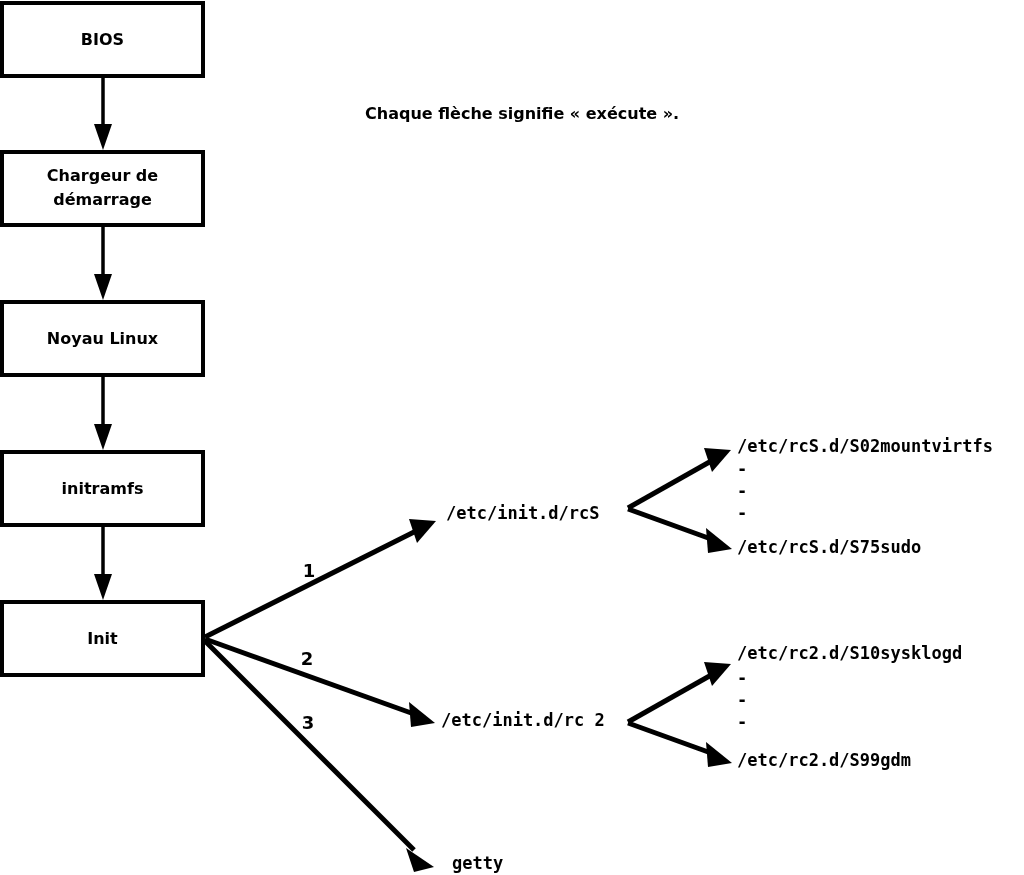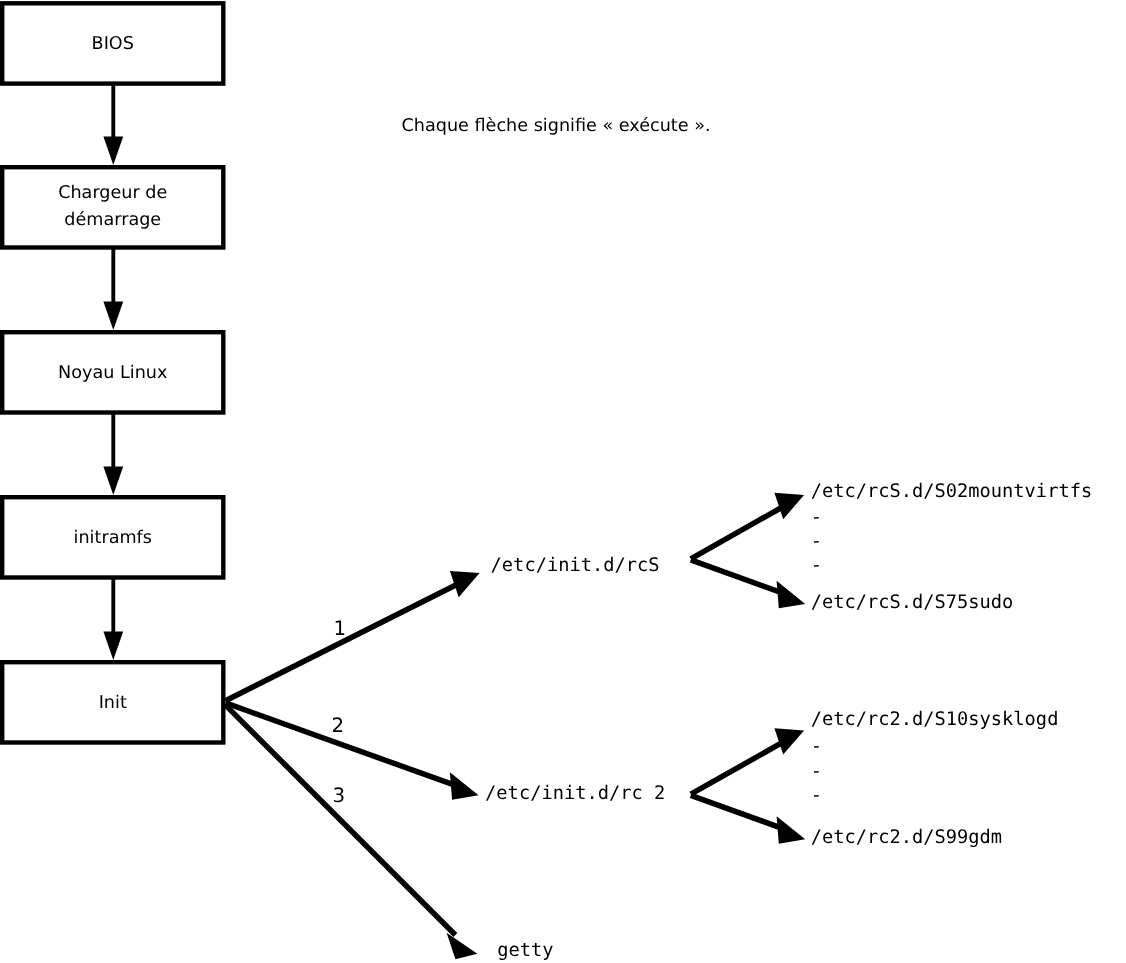--- a/index.html
+++ b/index.html
@@ -9,20 +9,21 @@
   }
   body {
     font-family: "Liberation Sans", sans-serif;
   }
   #diagram-root {
     position: relative;
     width: 1024px;
     height: 875px;
     background: #ffffff;
     overflow: hidden;
+    font-weight: bold;
   }
   svg.diagram-canvas {
     position: absolute;
     top: 0;
     left: 0;
     width: 1024px;
     height: 875px;
     display: block;
   }
   .box-rect {

